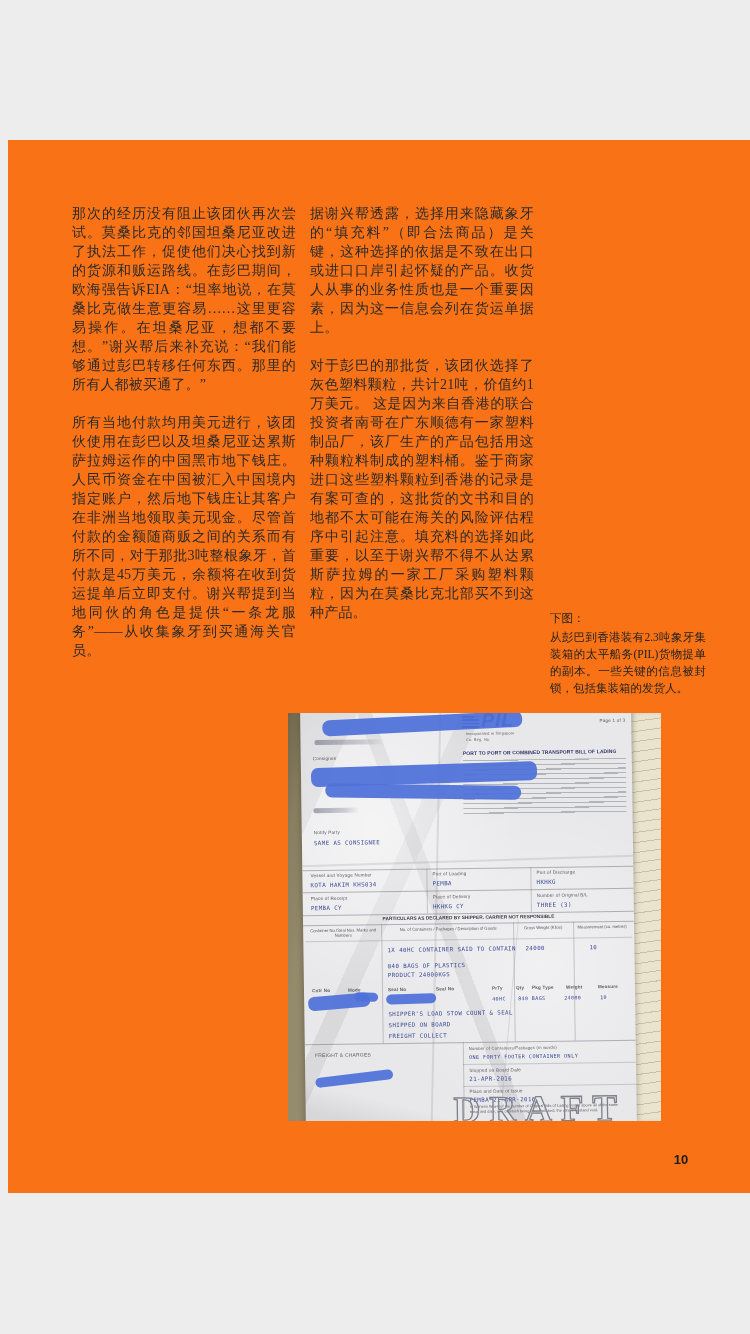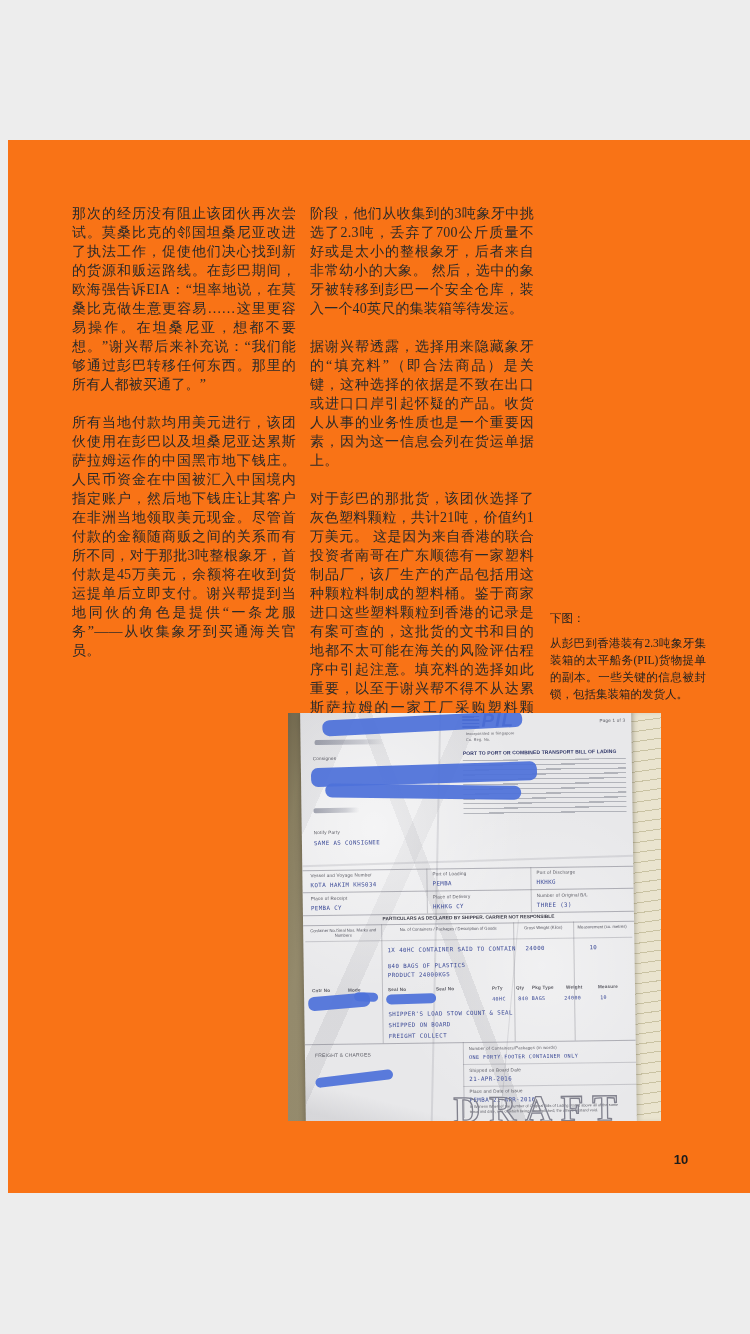--- a/index.html
+++ b/index.html
@@ -17,21 +17,21 @@
     position:absolute;width:224px;font-size:14px;line-height:19px;
     text-align:justify;letter-spacing:.2px;
   }
   .col p{margin:0 0 19px 0;}
   .col1{left:64px;top:64px;}
   .col2{left:302px;top:64px;}
   .caption{
     position:absolute;left:542px;top:470px;width:156px;
     font-size:11.5px;line-height:17px;color:#222;text-align:justify;
   }
-  .caption .cap-head{display:block;margin-bottom:8px;}
+  .caption .cap-head{display:block;margin-bottom:2px;}
   .pageno{
     position:absolute;left:658px;top:1012px;width:30px;text-align:center;
     font-family:"Liberation Sans","DejaVu Sans",sans-serif;
     font-size:13px;font-weight:600;color:#1c1c1c;
   }
 
   
   .photo{
     position:absolute;left:280px;top:573px;width:373px;height:408px;
     overflow:hidden;
@@ -89,21 +89,20 @@
 <body>
 
 <div class="page">
 
   <div class="col col1">
     <p>那次的经历没有阻止该团伙再次尝试。莫桑比克的邻国坦桑尼亚改进了执法工作，促使他们决心找到新的货源和贩运路线。在彭巴期间，欧海强告诉EIA：“坦率地说，在莫桑比克做生意更容易……这里更容易操作。在坦桑尼亚，想都不要想。”谢兴帮后来补充说：“我们能够通过彭巴转移任何东西。那里的所有人都被买通了。”</p>
     <p>所有当地付款均用美元进行，该团伙使用在彭巴以及坦桑尼亚达累斯萨拉姆运作的中国黑市地下钱庄。人民币资金在中国被汇入中国境内指定账户，然后地下钱庄让其客户在非洲当地领取美元现金。尽管首付款的金额随商贩之间的关系而有所不同，对于那批3吨整根象牙，首付款是45万美元，余额将在收到货运提单后立即支付。谢兴帮提到当地同伙的角色是提供“一条龙服务”——从收集象牙到买通海关官员。</p>
   </div>
 
   <div class="col col2">
-    <p>阶段，他们从收集到的3吨象牙中挑选了2.3吨，丢弃了700公斤质量不好或是太小的整根象牙，后者来自非常幼小的大象。 然后，选中的象牙被转移到彭巴一个安全仓库，装入一个40英尺的集装箱等待发运。</p>
     <p>据谢兴帮透露，选择用来隐藏象牙的“填充料”（即合法商品）是关键，这种选择的依据是不致在出口或进口口岸引起怀疑的产品。收货人从事的业务性质也是一个重要因素，因为这一信息会列在货运单据上。</p>
     <p>对于彭巴的那批货，该团伙选择了灰色塑料颗粒，共计21吨，价值约1万美元。 这是因为来自香港的联合投资者南哥在广东顺德有一家塑料制品厂，该厂生产的产品包括用这种颗粒料制成的塑料桶。鉴于商家进口这些塑料颗粒到香港的记录是有案可查的，这批货的文书和目的地都不太可能在海关的风险评估程序中引起注意。填充料的选择如此重要，以至于谢兴帮不得不从达累斯萨拉姆的一家工厂采购塑料颗粒，因为在莫桑比克北部买不到这种产品。</p>
   </div>
 
   <div class="caption">
     <span class="cap-head">下图：</span>
     <span>从彭巴到香港装有2.3吨象牙集装箱的太平船务(PIL)货物提单的副本。一些关键的信息被封锁，包括集装箱的发货人。</span>
   </div>
 
   <div class="photo">

